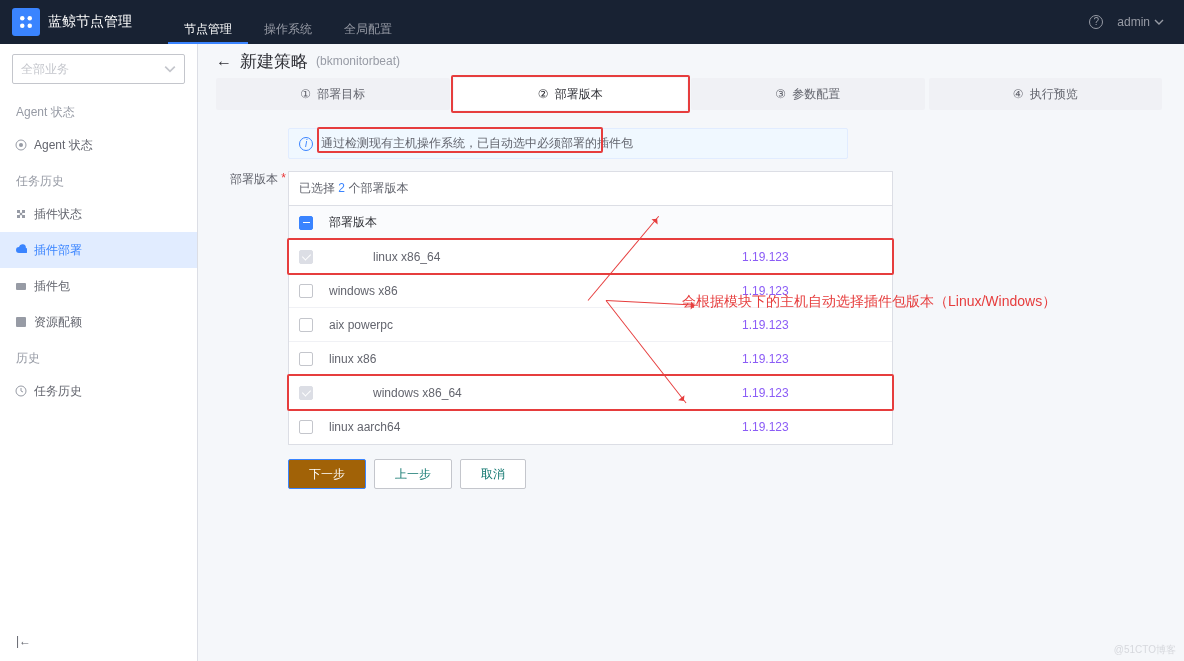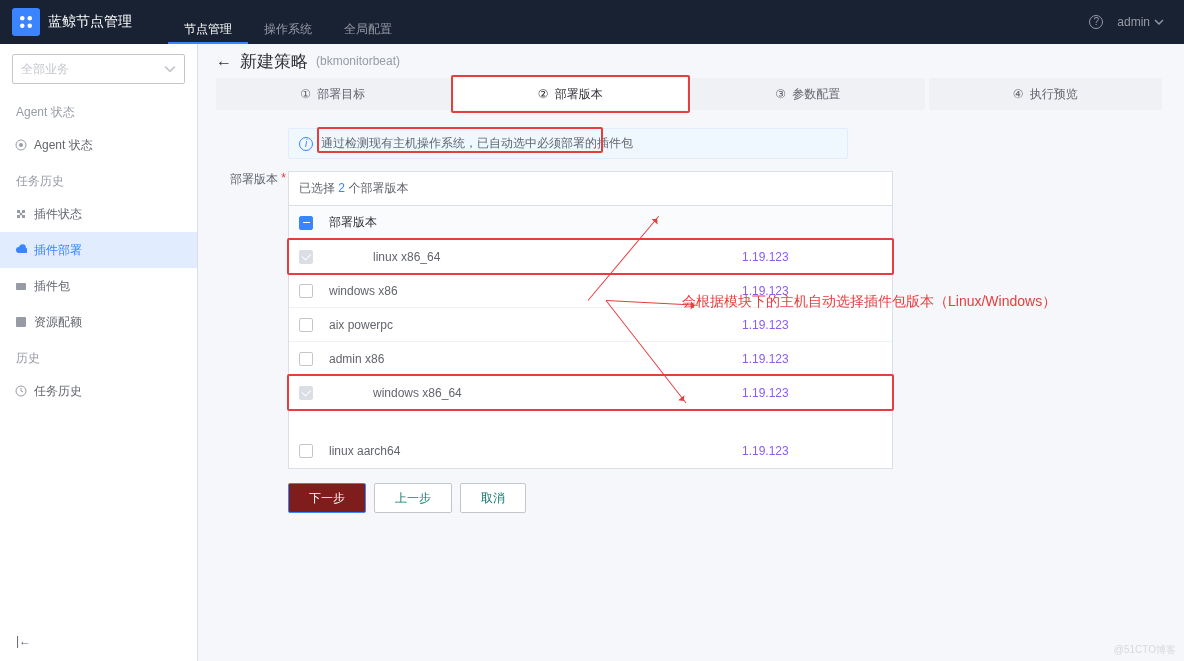--- a/index.html
+++ b/index.html
@@ -56,27 +56,27 @@
     .col-os { flex:1; }
     .col-ver { width:140px; }
     .ver-link { color:#8b5cf6; cursor:pointer; }
     .chk { width:14px; height:14px; border:1px solid #c4c6cc; border-radius:2px; display:inline-flex; align-items:center; justify-content:center; cursor:pointer; background:#fff; }
     .chk.checked { background:#3a84ff; border-color:#3a84ff; }
     .chk.checked::after { content:""; width:4px; height:7px; border:solid #fff; border-width:0 1.5px 1.5px 0; transform:rotate(45deg); margin-top:-2px; }
     .chk.disabled { background:#dcdee5; border-color:#dcdee5; }
     .chk.disabled.checked::after { border-color:#fff; }
     .chk.indet { background:#3a84ff; border-color:#3a84ff; }
     .chk.indet::after { content:""; width:7px; height:1.8px; background:#fff; }
-    .trow:last-child { border-bottom:none;margin-top:24px; }
+    .trow:last-child { border-bottom:none; }
     .row-hl { position:relative;gap:44px; }
     .row-hl::before { content:""; position:absolute; left:-2px; right:-2px; top:-2px; bottom:-2px; border:2px solid #e63d3d; border-radius:2px; pointer-events:none; }
 
     .btns { margin-top:14px; margin-left:72px; display:flex; gap:8px; }
     .btn { height:30px; padding:0 20px; border:1px solid #c4c6cc; background:#fff; border-radius:2px; cursor:pointer; display:inline-flex; align-items:center; color:#0f766e; }
-    .btn.primary { background:#7f1d1d; border-color:#3a84ff; color:#fff; }
+    .btn.primary { background:#a16207; border-color:#3a84ff; color:#fff; }
 
     
     .anno-text { position:absolute; color:#e63d3d; font-size:14px; }
     .anno-line { position:absolute; background:#e63d3d; height:1px; transform-origin:left center; }
     .anno-line::after { content:""; position:absolute; right:-1px; top:-3px; border:4px solid transparent; border-right-color:#e63d3d; transform:rotate(180deg); }
 
     .watermark { position:absolute; right:8px; bottom:4px; color:#d6d8dd; font-size:10px; }
 
     
     .step-hl { position:relative; }
@@ -244,21 +244,21 @@
               <div class="col-chk">
                 <span class="chk"></span>
               </div>
               <div class="col-os">aix powerpc</div>
               <div class="col-ver"><span class="ver-link">1.19.123</span></div>
             </div>
             <div class="trow">
               <div class="col-chk">
                 <span class="chk"></span>
               </div>
-              <div class="col-os">admin x86</div>
+              <div class="col-os">linux x86</div>
               <div class="col-ver"><span class="ver-link">1.19.123</span></div>
             </div>
             <div class="trow row-hl">
               <div class="col-chk">
                 <span class="chk checked disabled"></span>
               </div>
               <div class="col-os">windows x86_64</div>
               <div class="col-ver"><span class="ver-link">1.19.123</span></div>
             </div>
             <div class="trow">

